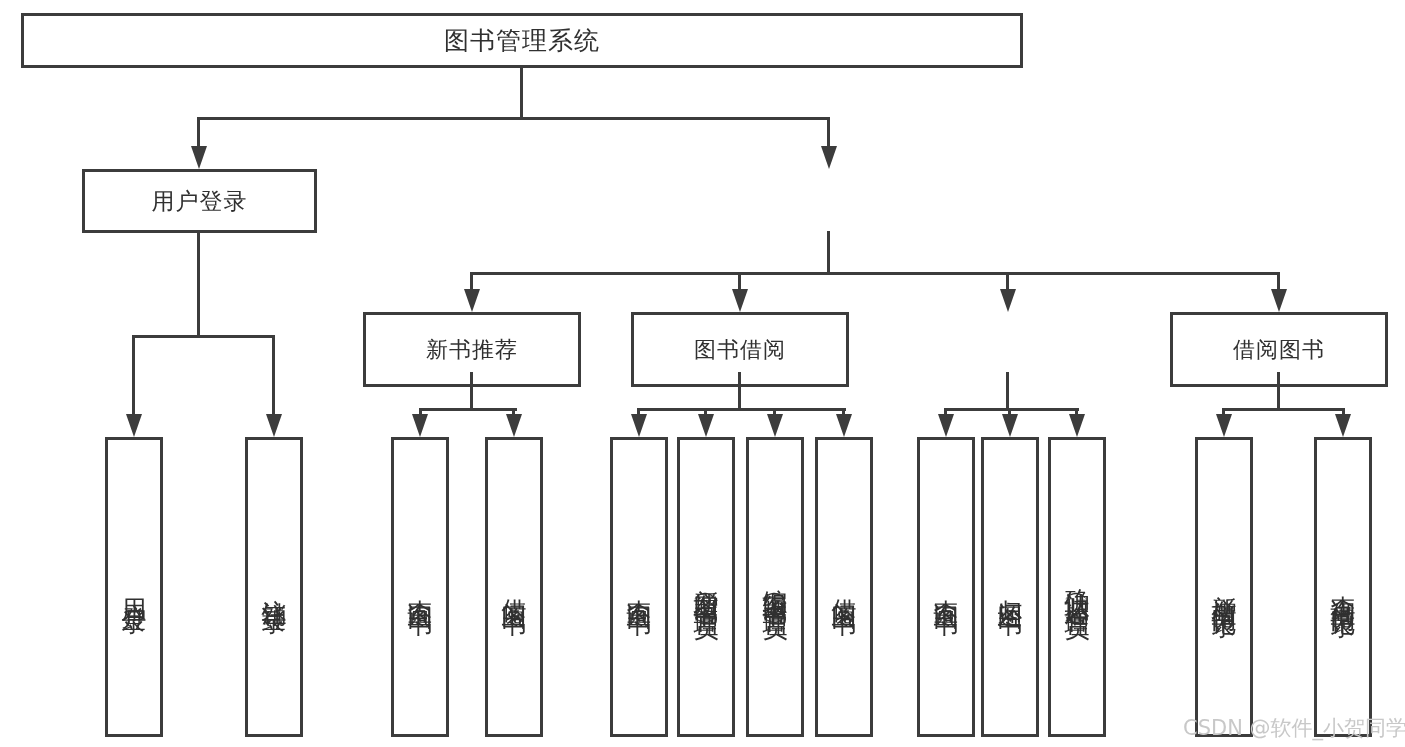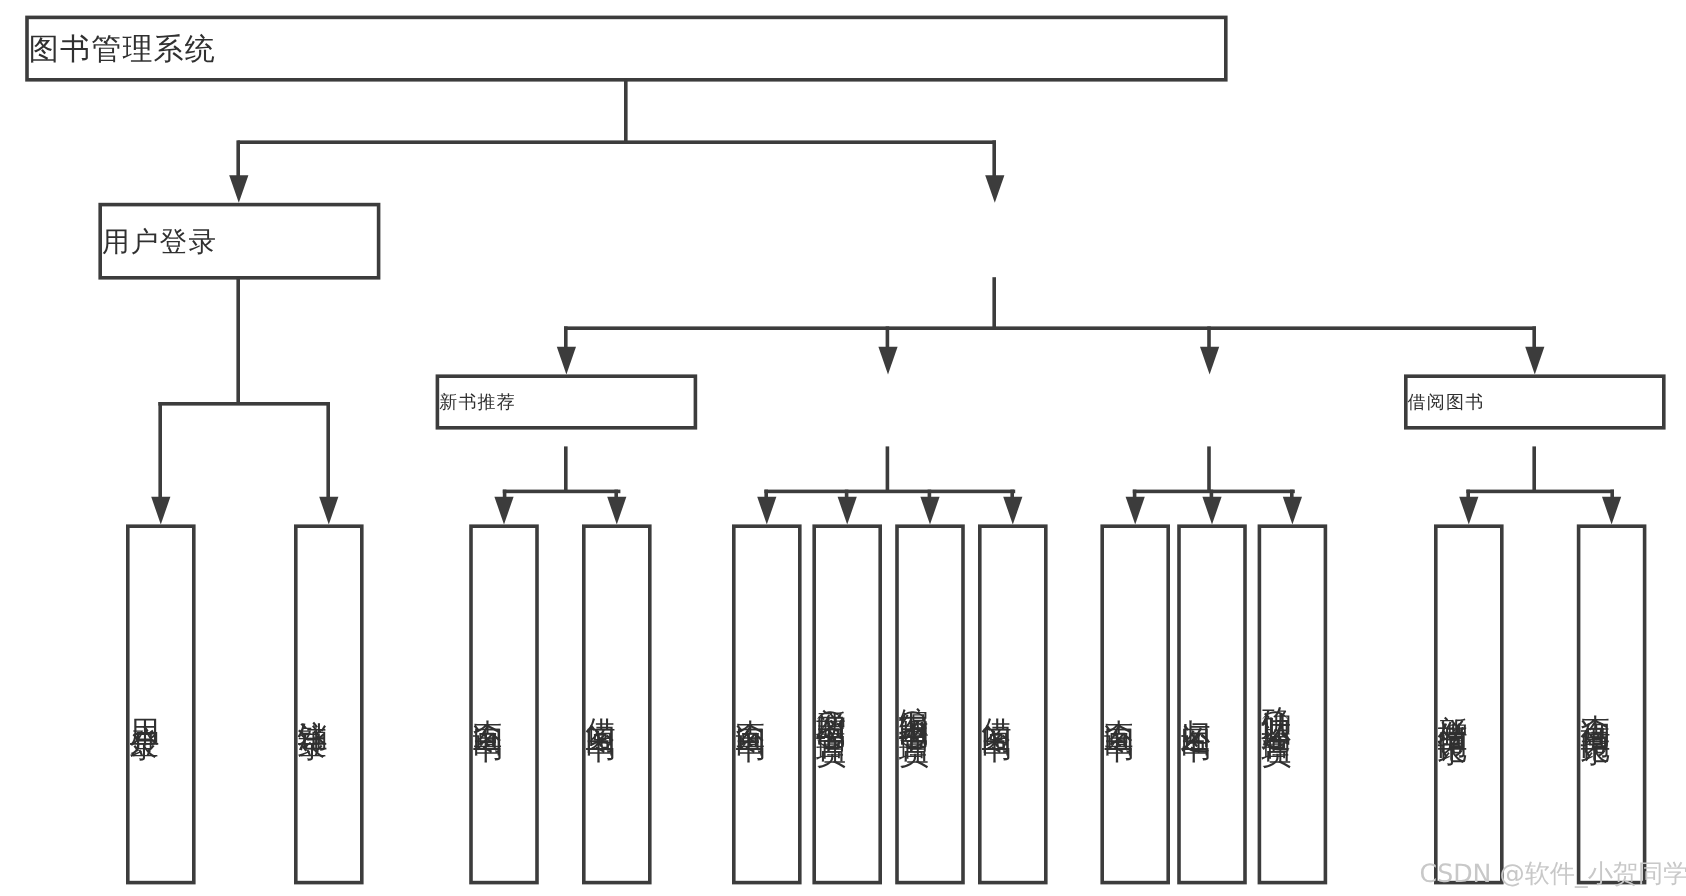--- a/index.html
+++ b/index.html
@@ -14,26 +14,26 @@
     width:1405px;height:747px;
     background:var(--bg);
     font-family:"DejaVu Sans","Liberation Sans",sans-serif;
     overflow:hidden;
   }
   .box{
     position:absolute;
     box-sizing:border-box;
     background:#fff;
     border:3px solid var(--line);
-    display:flex;align-items:center;justify-content:flex-start;
+    display:flex;align-items:center;justify-content:center;
     color:var(--ink);
   }
   .lvl1{font-size:25px;letter-spacing:1px;}
   .lvl2{font-size:23px;letter-spacing:1px;}
-  .lvl3{top:312px;width:218px;height:46px;font-size:15px;letter-spacing:1px;}
+  .lvl3{top:312px;width:218px;height:75px;font-size:22px;letter-spacing:1px;}
   .leaf{top:437px;width:58px;height:300px;overflow:hidden;}
   .vtext{
     writing-mode:vertical-rl;
     text-orientation:mixed;
     font-size:25px;
     letter-spacing:4px;
     line-height:1;
     white-space:nowrap;
   }
   .hl{position:absolute;height:3px;background:var(--line);}
@@ -86,20 +86,23 @@
   <div class="vl" style="left:738px;top:272px;height:18px"></div>
   <div class="vl" style="left:1006px;top:272px;height:18px"></div>
   <div class="vl" style="left:1277px;top:272px;height:18px"></div>
   <div class="ar" style="left:464px;top:289px"></div>
   <div class="ar" style="left:732px;top:289px"></div>
   <div class="ar" style="left:1000px;top:289px"></div>
   <div class="ar" style="left:1271px;top:289px"></div>
 
   <div class="box lvl3" style="left:363px">
     <span>新书推荐</span>
+  </div>
+  <div class="box lvl3" style="left:631px">
+    <span>图书借阅</span>
   </div>
   <div class="box lvl3" style="left:1170px">
     <span>借阅图书</span>
   </div>
 
   <div class="vl" style="left:470px;top:372px;height:38px"></div>
   <div class="hl" style="left:419px;top:408px;width:98px"></div>
   <div class="vl" style="left:419px;top:408px;height:8px"></div>
   <div class="vl" style="left:512px;top:408px;height:8px"></div>
   <div class="ar" style="left:412px;top:414px"></div>

